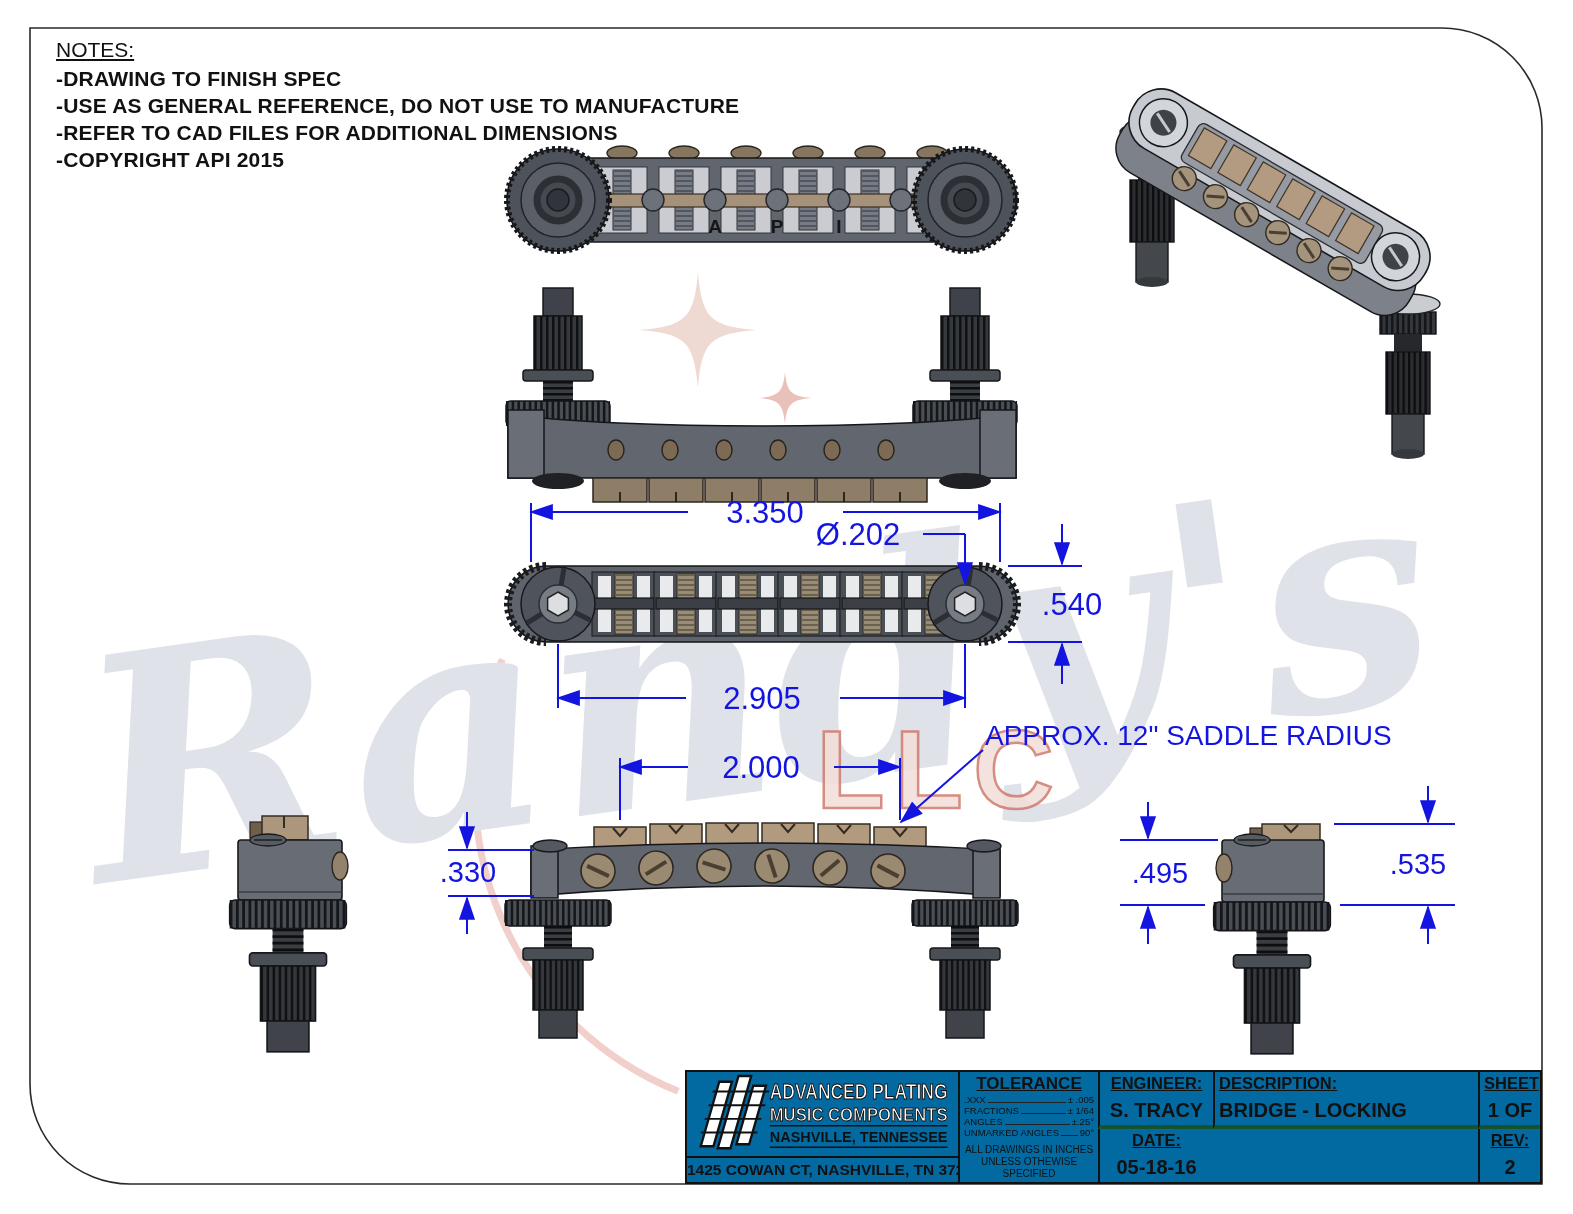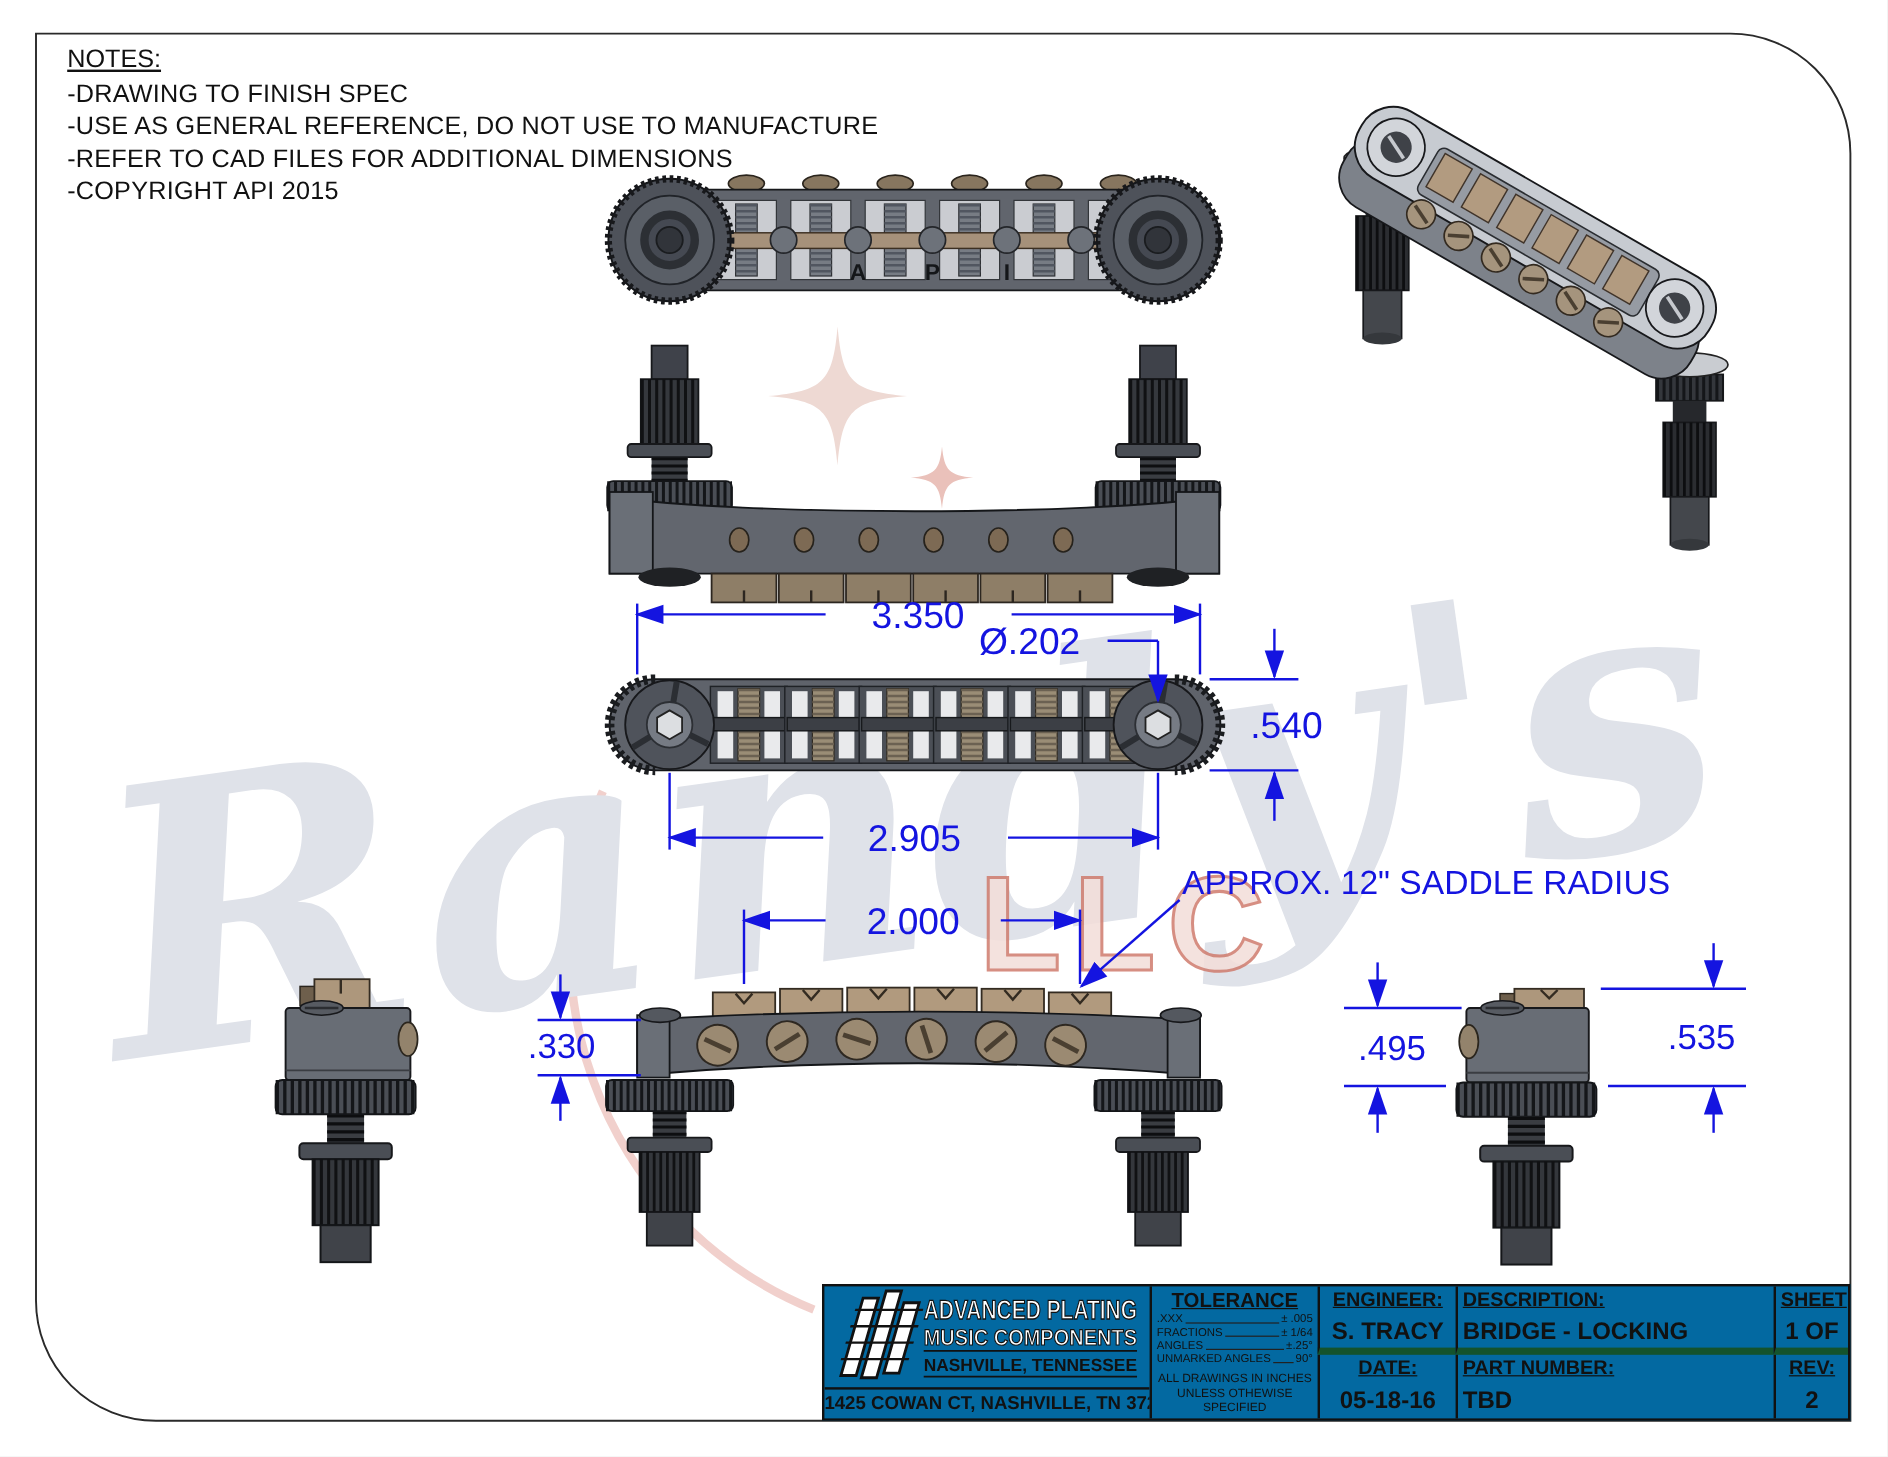--- a/index.html
+++ b/index.html
@@ -2,32 +2,32 @@
 <html><head>
 <meta charset="utf-8">
 <style>
   html,body{margin:0;padding:0;background:#e8e8e8;}
   .page{position:relative;width:1573px;height:1214px;background:#ffffff;overflow:hidden;
         font-family:"Liberation Sans",sans-serif;}
   svg text{user-select:none;}
   
   .notes{position:absolute;left:56px;top:38px;color:#111;}
   .notes .hd{font-size:21px;font-weight:normal;text-decoration:underline;margin-bottom:3px;}
-  .notes .ln{font-size:21px;font-weight:normal;line-height:27px;letter-spacing:.2px;}
+  .notes .ln{font-size:21px;font-weight:bold;line-height:27px;letter-spacing:.2px;}
   
   .dim{stroke:#1414e0;stroke-width:2;fill:none;}
   .dimtxt{fill:#1414e0;font-family:"Liberation Sans",sans-serif;font-size:31px;}
   .dimtxt.small{font-size:29px;}
   .note-txt{fill:#1414e0;font-family:"Liberation Sans",sans-serif;font-size:28px;}
   
   .tblock{position:absolute;left:685px;top:1070px;width:857px;height:114px;background:#0369a1;
           border:2px solid #111;box-sizing:border-box;display:grid;
           grid-template-columns:271px 140px 115px 265px 1fr;grid-template-rows:57px 1fr;color:#111;}
   .tb{box-sizing:border-box;padding:2px 4px;overflow:hidden;}
-  .bl{border-left:2px solid #111;} .bb{border-bottom:6px solid #14532d;}
+  .bl{border-left:2px solid #111;} .bb{border-bottom:4px solid #14532d;}
   .logo-cell{grid-row:1/3;display:flex;flex-direction:column;}
   .logo-art{flex:1;}
   .addr{border-top:2px solid #111;font-size:15.5px;font-weight:bold;text-align:center;
         padding:3px 0;white-space:nowrap;}
   .tol-cell{grid-row:1/3;text-align:center;}
   .tol-hd{font-size:17px;font-weight:bold;text-decoration:underline;}
   .tol-row{display:flex;align-items:flex-end;font-size:9.5px;line-height:11px;text-align:left;}
   .tol-fill{flex:1;border-bottom:1.2px solid #222;margin:0 2px 2px;}
   .tol-note{font-size:10px;line-height:12px;margin-top:6px;}
   .cell-hd{font-size:16.5px;font-weight:bold;text-decoration:underline;}
@@ -437,24 +437,20 @@
   <div class="tb bl bb ctr">
     <div class="cell-hd">SHEET</div>
     <div class="cell-vl">1 OF 1</div>
   </div>
 
   <div class="tb bl ctr" style="grid-column:3;text-align:center;">
     <div class="cell-hd">DATE:</div>
     <div class="cell-vl">05-18-16</div>
   </div>
 
-  <div class="tb bl" style="grid-column:4;">
-    <div class="cell-hd">PART NUMBER:</div>
-    <div class="cell-vl">TBD</div>
-  </div>
 
   <div class="tb bl ctr" style="grid-column:5;">
     <div class="cell-hd">REV:</div>
     <div class="cell-vl">2</div>
   </div>
 </div>
 
 </div>
 
 </body></html>

